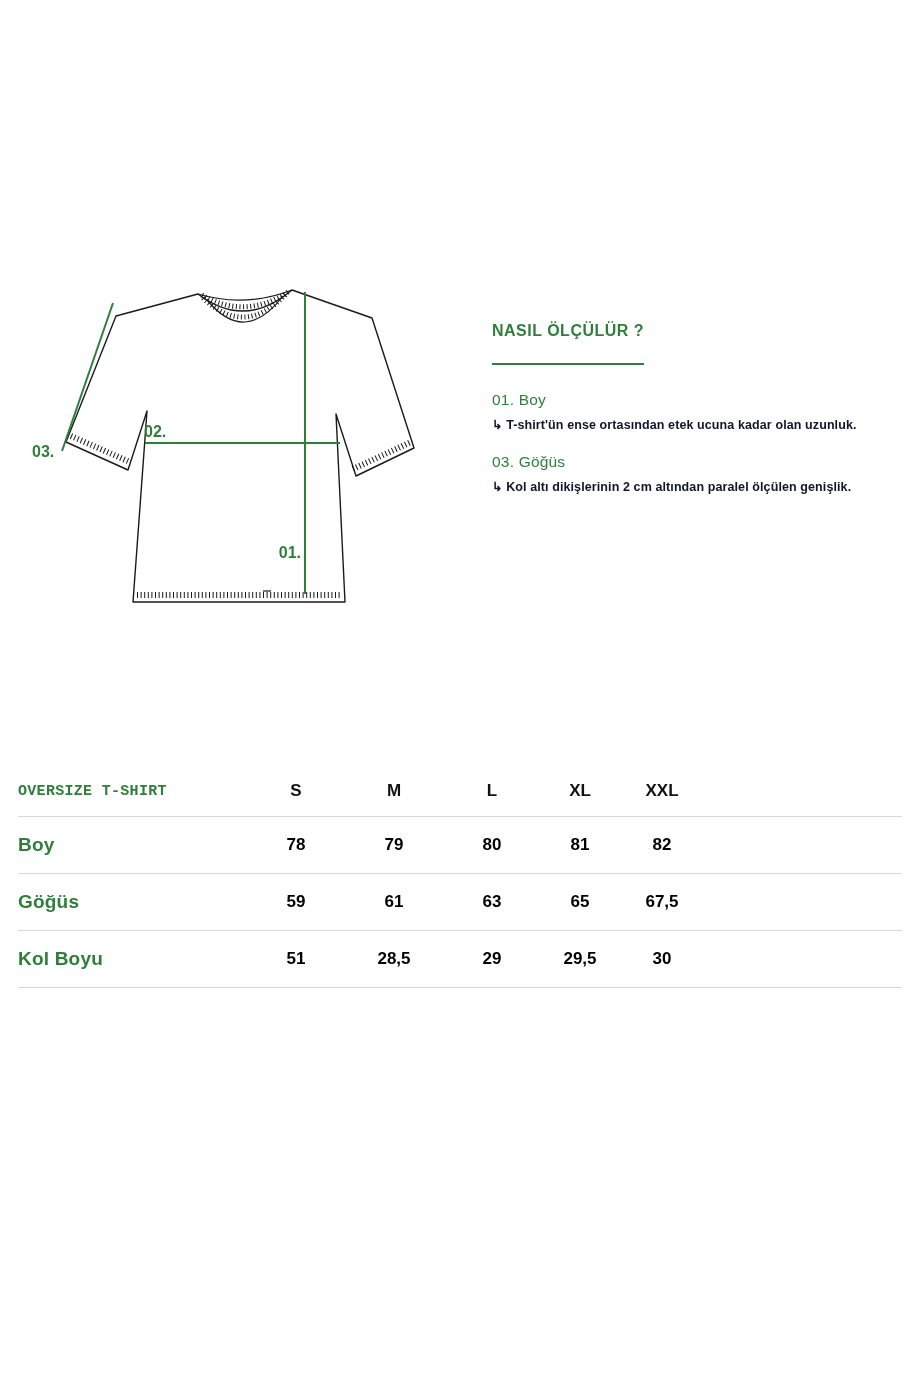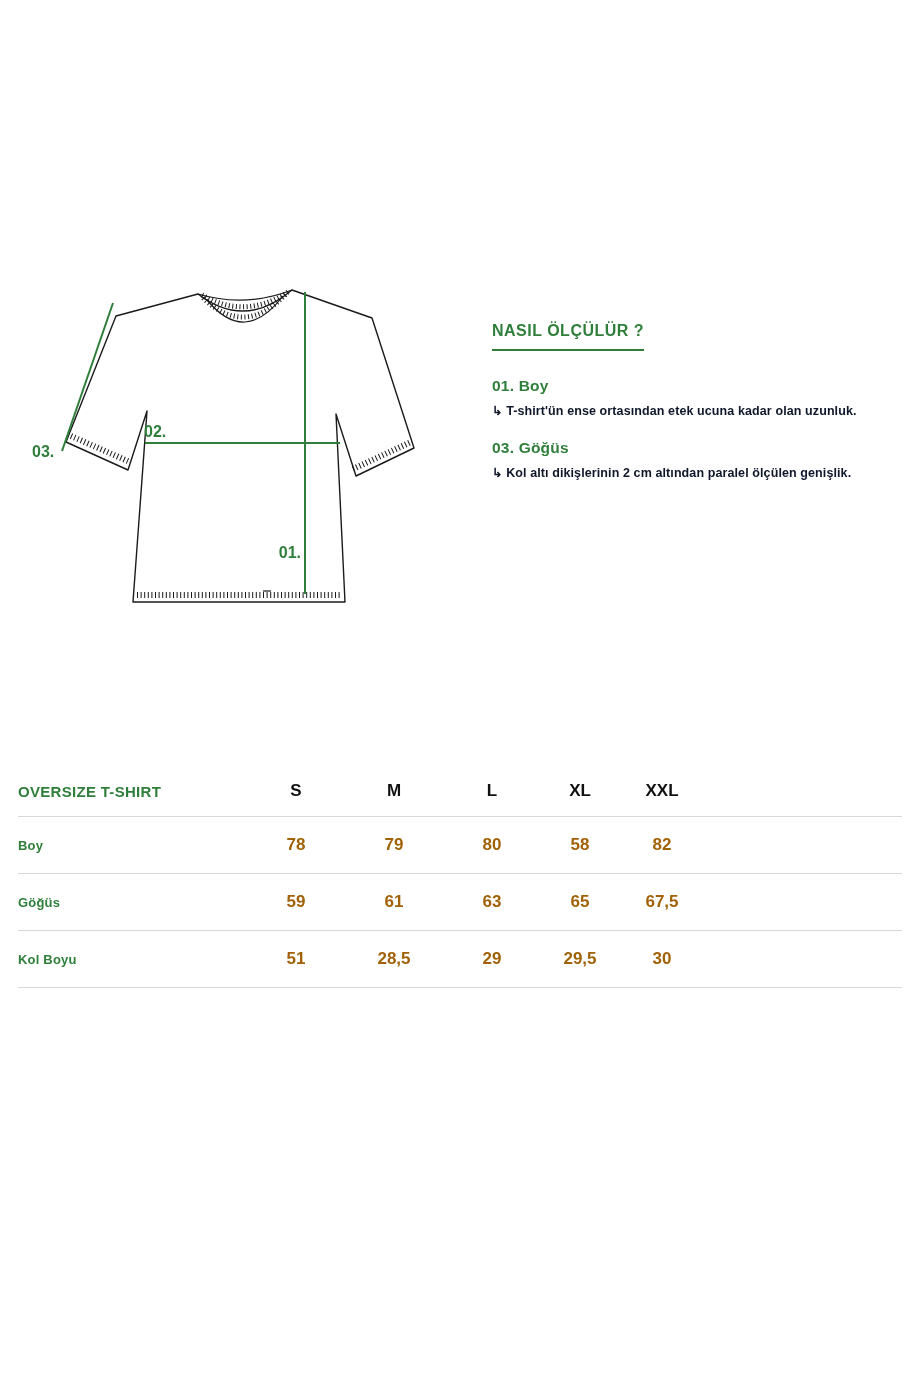--- a/index.html
+++ b/index.html
@@ -24,41 +24,41 @@
   .stitch{fill:none;stroke:#1a1a1a;stroke-width:6;stroke-dasharray:1 2.6;}
   .stitch-sm{fill:none;stroke:#1a1a1a;stroke-width:5;stroke-dasharray:1 2.6;}
   .measure{fill:none;stroke:var(--green);stroke-width:2;}
   .mlabel{fill:var(--green);font-family:"Liberation Sans",sans-serif;font-size:16px;font-weight:600;}
 
   
   .howto{position:absolute;left:492px;top:322px;width:396px;}
   .howto-title{
     display:inline-block;color:var(--green);
     font-size:16px;font-weight:bold;letter-spacing:.5px;
-    padding-bottom:9px;border-bottom:2px solid var(--green);
+    padding-bottom:23px;border-bottom:2px solid var(--green);
   }
   .howto-items{margin-top:26px;}
   .howto-item{margin-bottom:20px;}
-  .howto-item h3{color:var(--green);font-size:15.5px;font-weight:bold;margin-bottom:9px;letter-spacing:.2px;}
+  .howto-item h3{color:var(--green);font-size:15.5px;font-weight:normal;margin-bottom:9px;letter-spacing:.2px;}
   .howto-item p{color:#0f172a;font-size:12.5px;font-weight:600;letter-spacing:.1px;line-height:15px;}
 
   
   .size-table{position:absolute;left:0;top:766px;width:920px;padding:0 18px;}
   .trow{
     display:grid;
     grid-template-columns:230px 96px 100px 96px 80px 84px;
     align-items:center;
     height:57px;
     border-bottom:1px solid var(--rule);
   }
   .trow.header{height:51px;}
-  .tproduct{color:var(--green);font-size:15px;font-weight:bold;letter-spacing:.3px;}
+  .tproduct{color:var(--green);font-size:15px;font-weight:bold;letter-spacing:.3px;font-family:Liberation Mono, monospace;}
   .tsize{text-align:center;font-size:17px;font-weight:bold;color:#111;}
-  .tlabel{color:var(--green);font-size:13px;font-weight:600;letter-spacing:.2px;}
-  .tvalue{text-align:center;font-size:17px;font-weight:bold;color:#a16207;}
+  .tlabel{color:var(--green);font-size:19px;font-weight:600;letter-spacing:.2px;}
+  .tvalue{text-align:center;font-size:17px;font-weight:bold;color:#000000;}
 </style>
 </head>
 <body>
 
 <div class="page">
 
   <div class="diagram">
     <svg width="440" height="390" viewBox="0 0 440 390">
 
       <path class="outline" d="M 178 44 L 96 66 L 46 192 L 108 220 L 127 161 L 113 352 L 325 352 L 316 164 L 336 226 L 394 198 L 352 68 L 272 40 Q 225 80 178 44 Z"></path>
@@ -111,21 +111,21 @@
       <div class="tsize">L</div>
       <div class="tsize">XL</div>
       <div class="tsize">XXL</div>
     </div>
 
     <div class="trow">
       <div class="tlabel">Boy</div>
       <div class="tvalue">78</div>
       <div class="tvalue">79</div>
       <div class="tvalue">80</div>
-      <div class="tvalue">58</div>
+      <div class="tvalue">81</div>
       <div class="tvalue">82</div>
     </div>
 
     <div class="trow">
       <div class="tlabel">Göğüs</div>
       <div class="tvalue">59</div>
       <div class="tvalue">61</div>
       <div class="tvalue">63</div>
       <div class="tvalue">65</div>
       <div class="tvalue">67,5</div>

